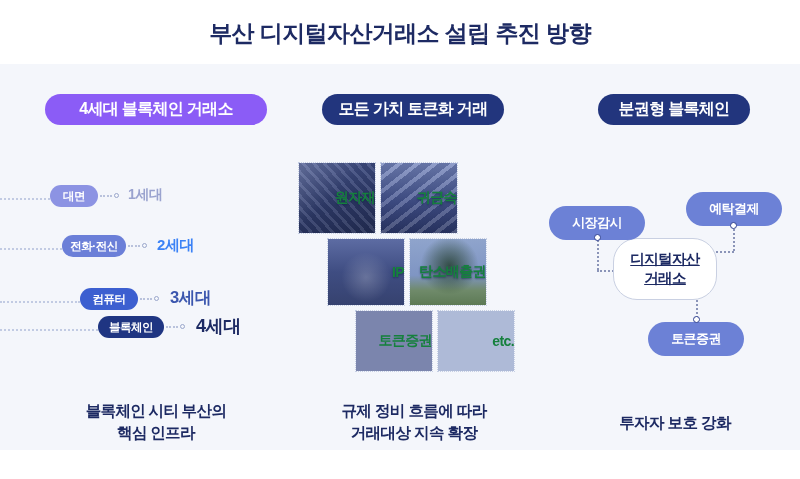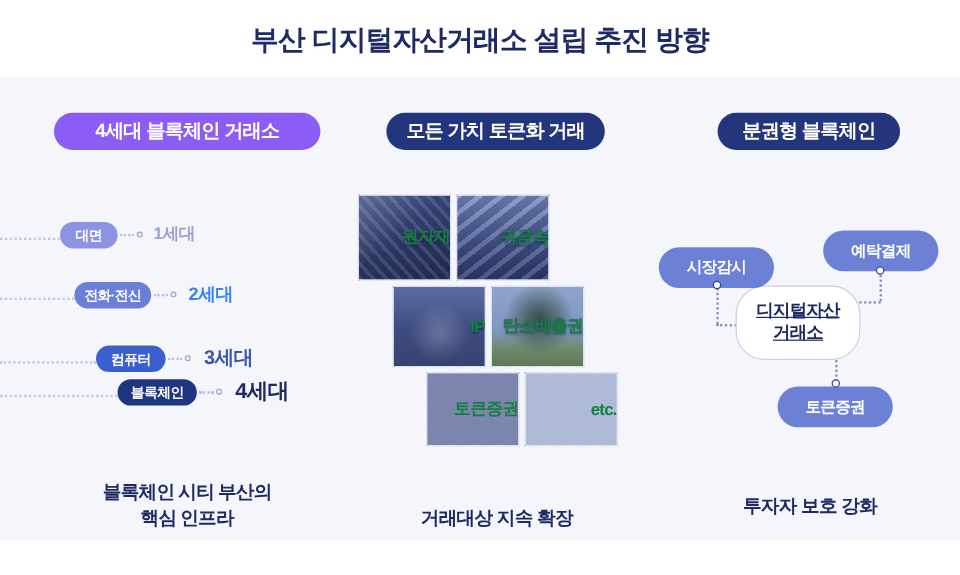--- a/index.html
+++ b/index.html
@@ -348,20 +348,20 @@
     <div class="gov-dot" style="left:730px; top:222px;"></div>
     <div class="gov-dot" style="left:693px; top:316px;"></div>
 
   </div>
 
   <div class="caption" id="cap-1">
     <span>블록체인 시티 부산의</span><br>
     <span>핵심 인프라</span>
   </div>
   <div class="caption" id="cap-2">
-    <br>
+    <span>규제 정비 흐름에 따라</span><br>
     <span>거래대상 지속 확장</span>
   </div>
   <div class="caption" id="cap-3">
     <span>투자자 보호 강화</span>
   </div>
 
 </div>
 
 </body></html>

